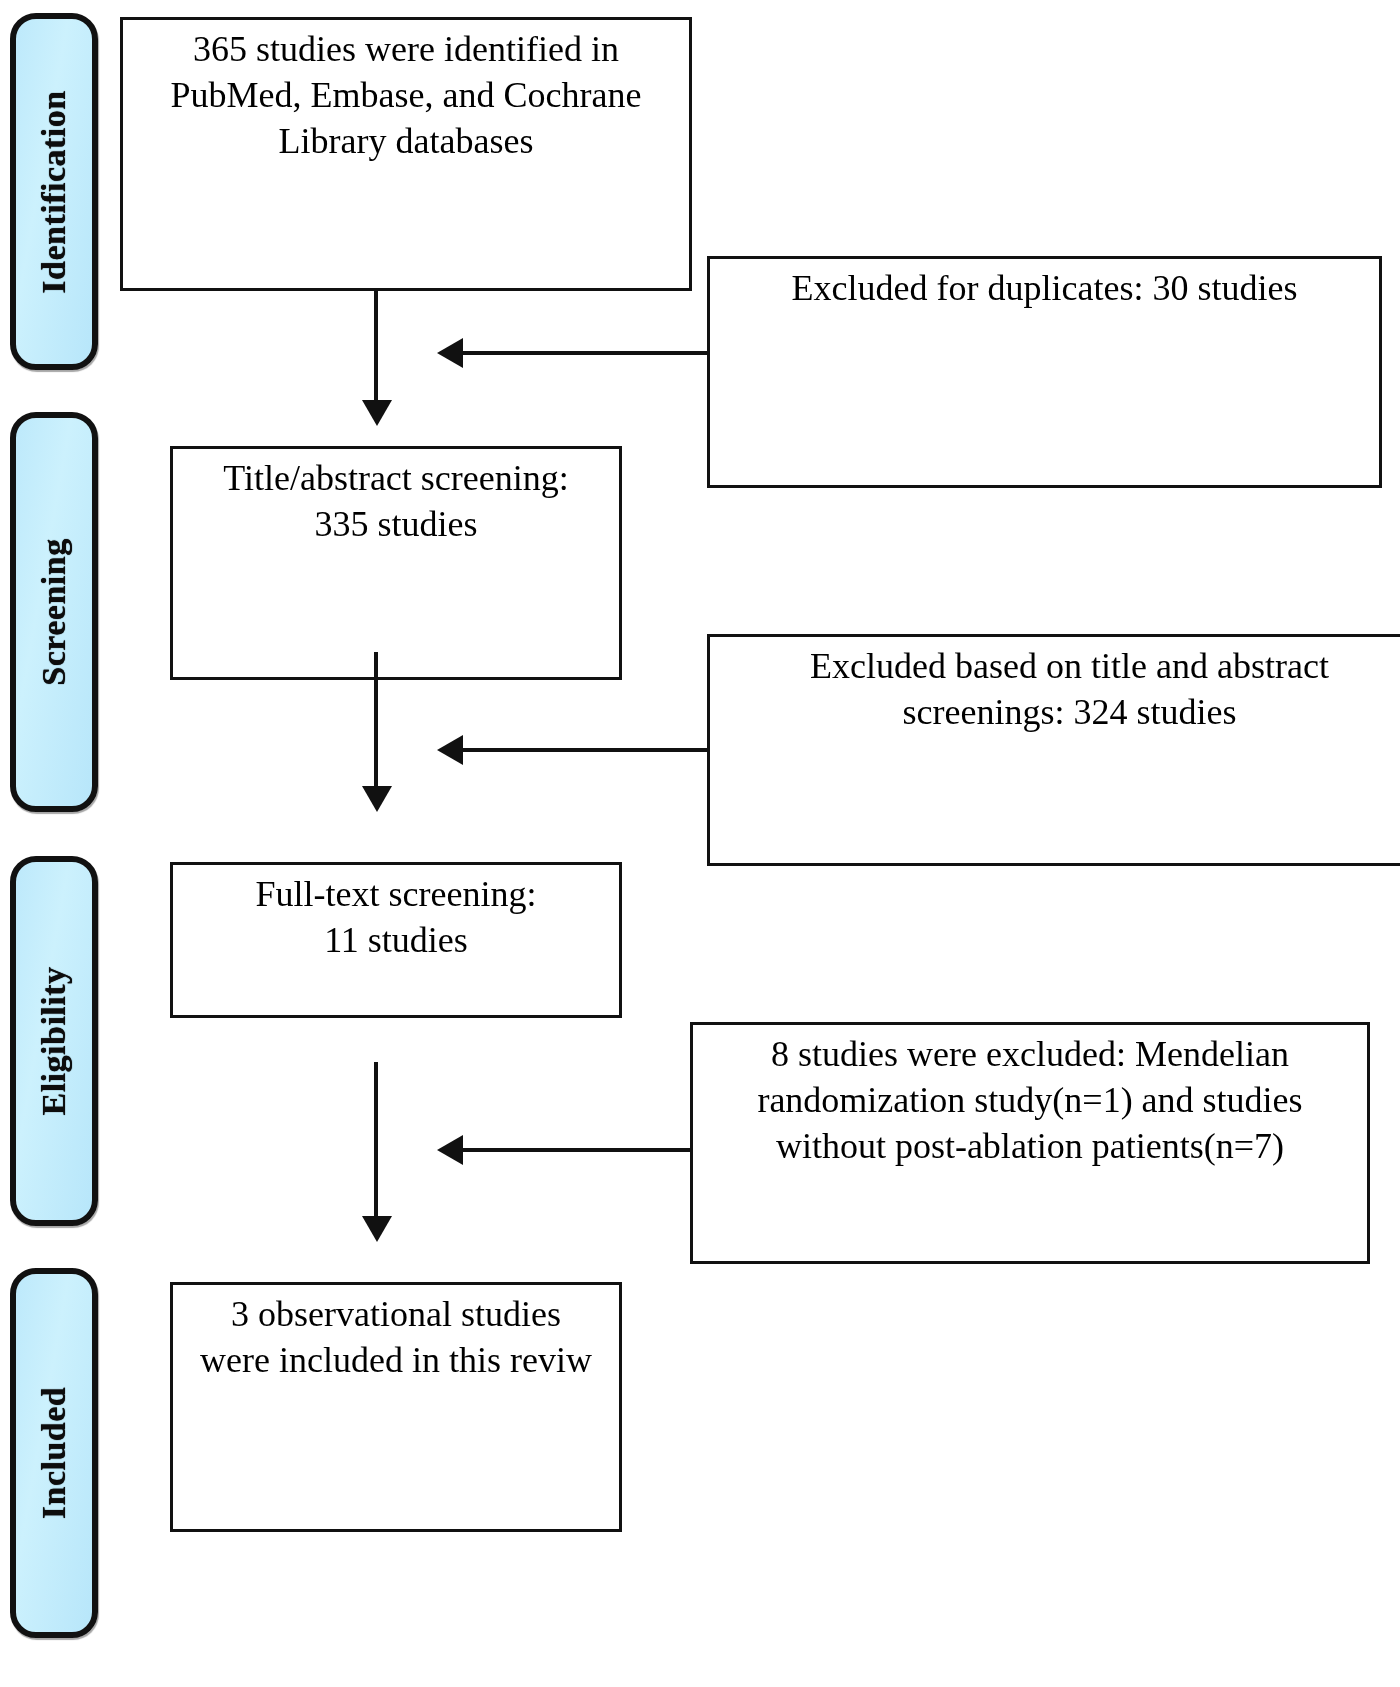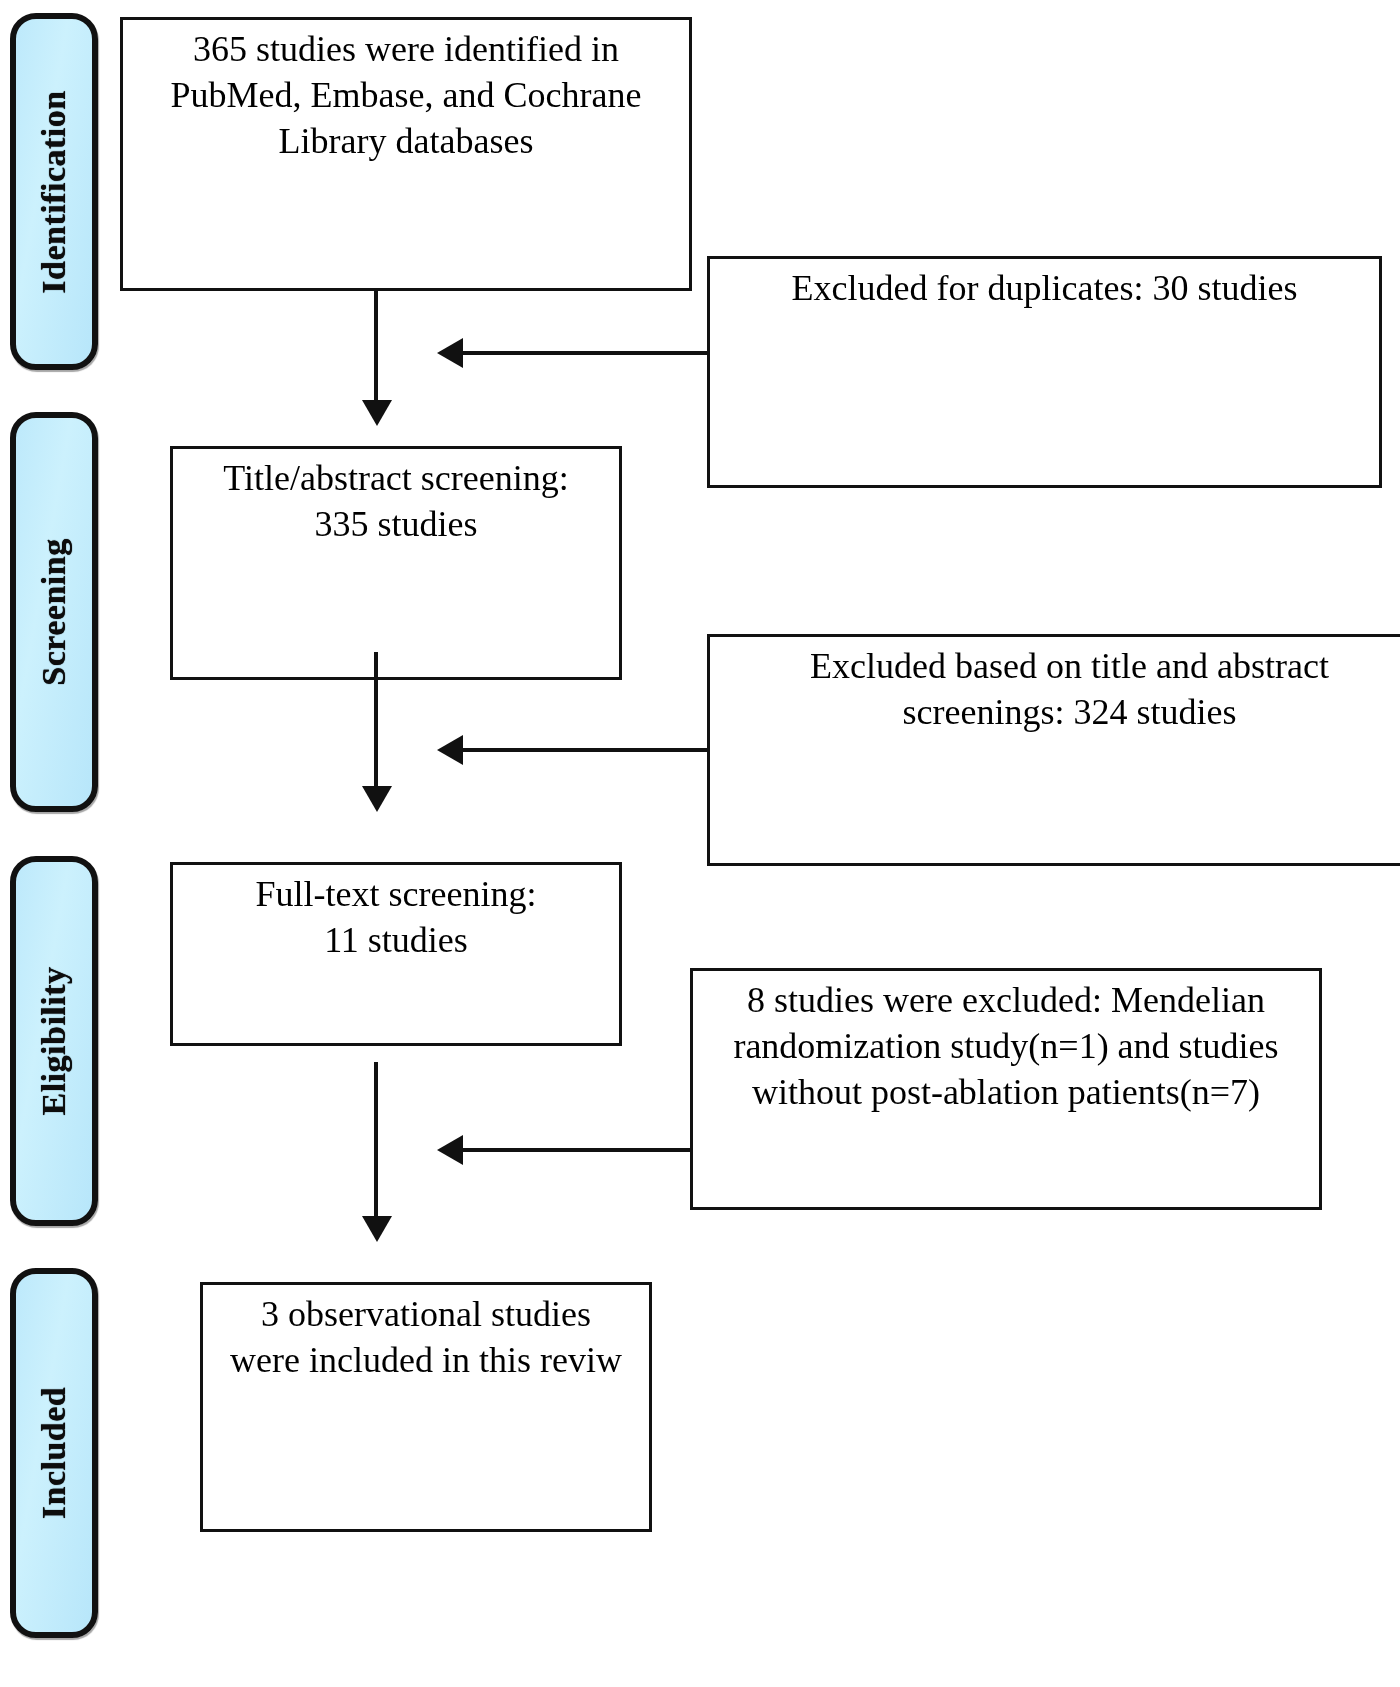--- a/index.html
+++ b/index.html
@@ -128,31 +128,31 @@
 
   <div class="v-line" style="left:374px; top:652px; width:4px; height:140px;"></div>
   <div class="v-arrowhead" style="left:362px; top:786px;"></div>
 
   <div class="flow-box" style="left:707px; top:634px; width:725px; height:232px;font-family:Liberation Serif, serif;">
     <div class="flow-text" style="max-width:570px;">Excluded based on title and abstract screenings: 324 studies</div>
   </div>
   <div class="h-line" style="left:463px; top:748px; width:246px;"></div>
   <div class="h-arrowhead" style="left:437px; top:735px;"></div>
 
-  <div class="flow-box" style="left:170px; top:862px; width:452px; height:184px;">
+  <div class="flow-box" style="left:170px; top:862px; width:452px; height:156px;">
     <div class="flow-text" style="max-width:420px;">Full-text screening:
 11 studies</div>
   </div>
 
   <div class="v-line" style="left:374px; top:1062px; width:4px; height:160px;"></div>
   <div class="v-arrowhead" style="left:362px; top:1216px;"></div>
 
-  <div class="flow-box" style="left:690px; top:968px; width:632px; height:242px;">
+  <div class="flow-box" style="left:690px; top:1022px; width:680px; height:242px;">
     <div class="flow-text" style="max-width:600px;">8 studies were excluded: Mendelian randomization study(n=1)  and studies without post-ablation patients(n=7)</div>
   </div>
   <div class="h-line" style="left:463px; top:1148px; width:230px;"></div>
   <div class="h-arrowhead" style="left:437px; top:1135px;"></div>
 
-  <div class="flow-box" style="left:170px; top:1282px; width:452px; height:250px;margin-left:30px;">
+  <div class="flow-box" style="left:170px; top:1282px; width:452px; height:250px;">
     <div class="flow-text" style="max-width:400px;">3 observational studies were included in this reviw</div>
   </div>
 
 </div>
 
 </body></html>

